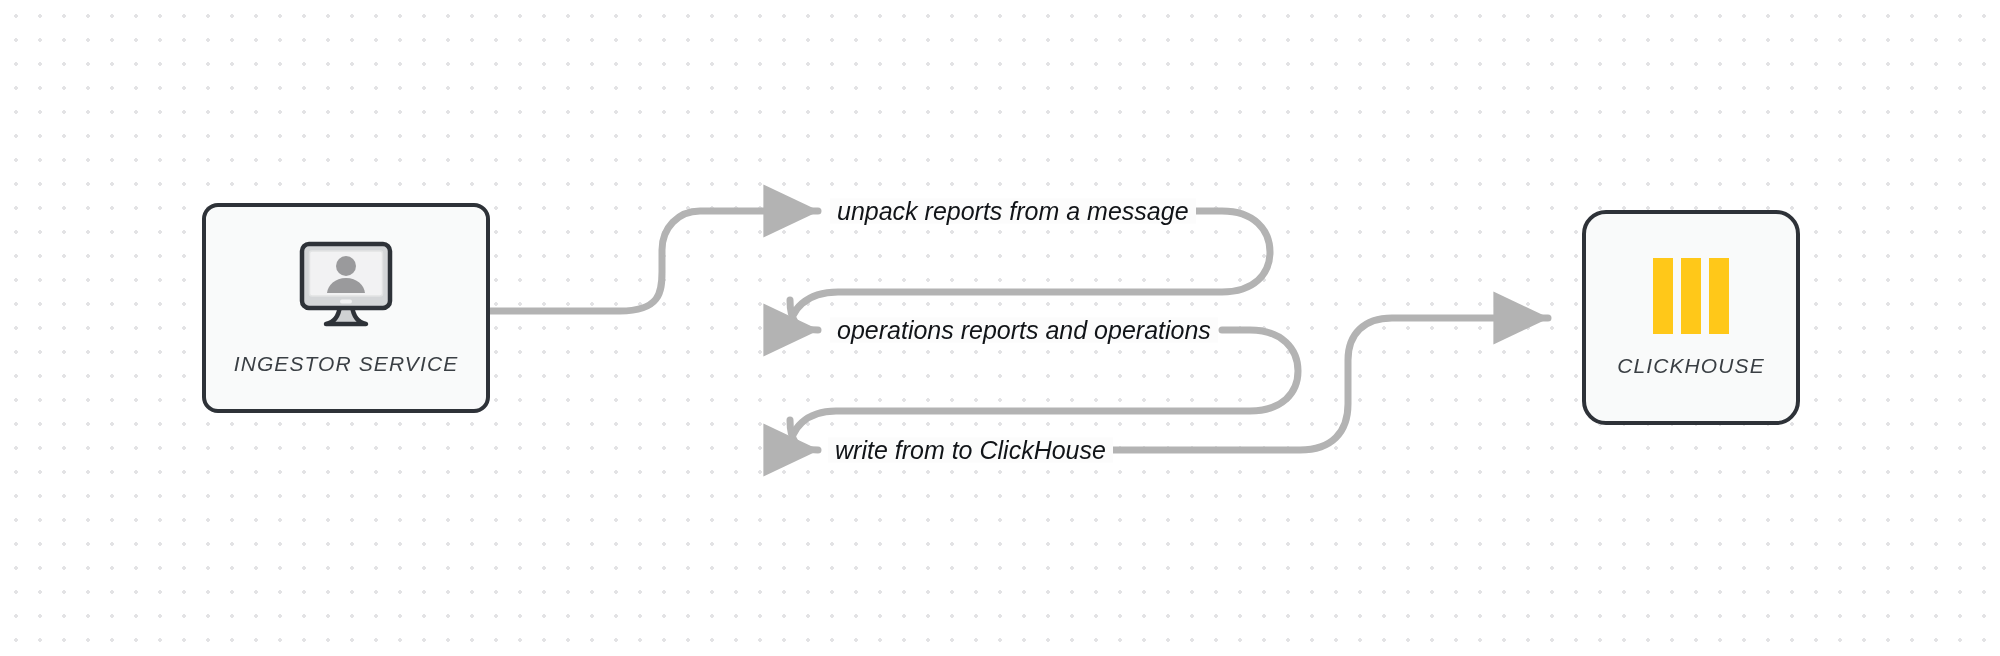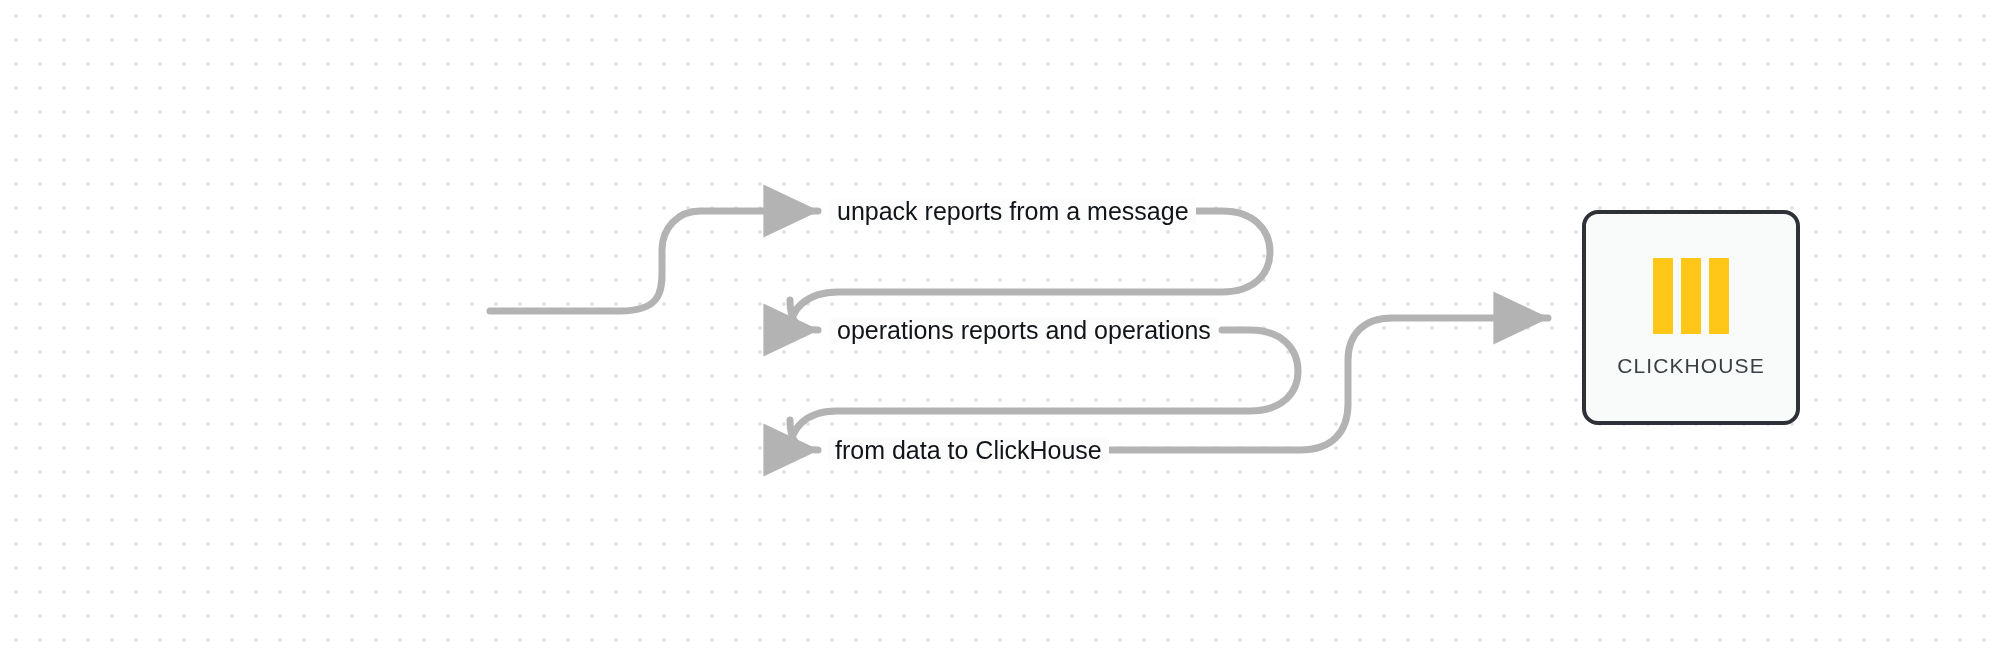--- a/index.html
+++ b/index.html
@@ -14,20 +14,21 @@
 
   #canvas {
     position: relative;
     width: 2000px;
     height: 656px;
     overflow: hidden;
     background-color: #ffffff;
     background-image: radial-gradient(circle, #e3e3e5 1.6px, rgba(227,227,229,0) 1.7px);
     background-size: 24px 24px;
     background-position: 4px 4px;
+    font-style: italic;
   }
 
   
   #edges {
     position: absolute;
     left: 0;
     top: 0;
     width: 2000px;
     height: 656px;
     pointer-events: none;
@@ -51,20 +52,21 @@
     top: 203px;
     width: 288px;
     height: 210px;
   }
 
   #node-clickhouse {
     left: 1582px;
     top: 210px;
     width: 218px;
     height: 215px;
+    border-radius: 24px;
   }
 
   .node-label {
     font-size: 21px;
     letter-spacing: 1.1px;
     color: #3a3f44;
     white-space: nowrap;
     font-weight: 400;
   }
 
@@ -140,22 +142,42 @@
                L 1348 360
                C 1348 334 1364 318 1392 318
                L 1548 318" marker-end="url(#arrowhead)"></path>
     </g>
   </svg>
 
   <div class="edge-label" id="edge-label-1">unpack reports from a message</div>
 
   <div class="edge-label" id="edge-label-2">operations reports and operations</div>
 
-  <div class="edge-label" id="edge-label-3">from data to ClickHouse</div>
+  <div class="edge-label" id="edge-label-3">write from to ClickHouse</div>
 
+  <div class="node" id="node-ingestor">
+
+    <span class="node-icon">
+      <svg width="100" height="92" viewBox="0 0 100 92" xmlns="http://www.w3.org/2000/svg">
+
+        <path d="M 30 84 C 40 82 43 74 44 66 L 56 66 C 57 74 60 82 70 84 Z" fill="#cfd1d3" stroke="#2e3238" stroke-width="4.5" stroke-linejoin="round"></path>
+
+        <rect x="6" y="4" width="88" height="64" rx="7" fill="#d4d6d8" stroke="#2e3238" stroke-width="4.5"></rect>
+
+        <rect x="13.5" y="11" width="73" height="45" rx="2.5" fill="#f2f2f3" stroke="#e2e3e4" stroke-width="1.5"></rect>
+
+        <rect x="44" y="59.5" width="12" height="4" rx="2" fill="#f2f2f3"></rect>
+
+        <circle cx="50" cy="26" r="10" fill="#9a9a9c"></circle>
+        <path d="M 50 38 C 61 38 68 45 69 53 L 31 53 C 32 45 39 38 50 38 Z" fill="#9a9a9c"></path>
+      </svg>
+    </span>
+
+    <span class="node-label">INGESTOR SERVICE</span>
+  </div>
 
   <div class="node" id="node-clickhouse">
 
     <span class="node-icon">
       <svg width="84" height="76" viewBox="0 0 84 76" xmlns="http://www.w3.org/2000/svg">
         <rect x="4" y="0" width="20" height="76" fill="#ffc819"></rect>
         <rect x="32" y="0" width="20" height="76" fill="#ffc819"></rect>
         <rect x="60" y="0" width="20" height="76" fill="#ffc819"></rect>
       </svg>
     </span>

